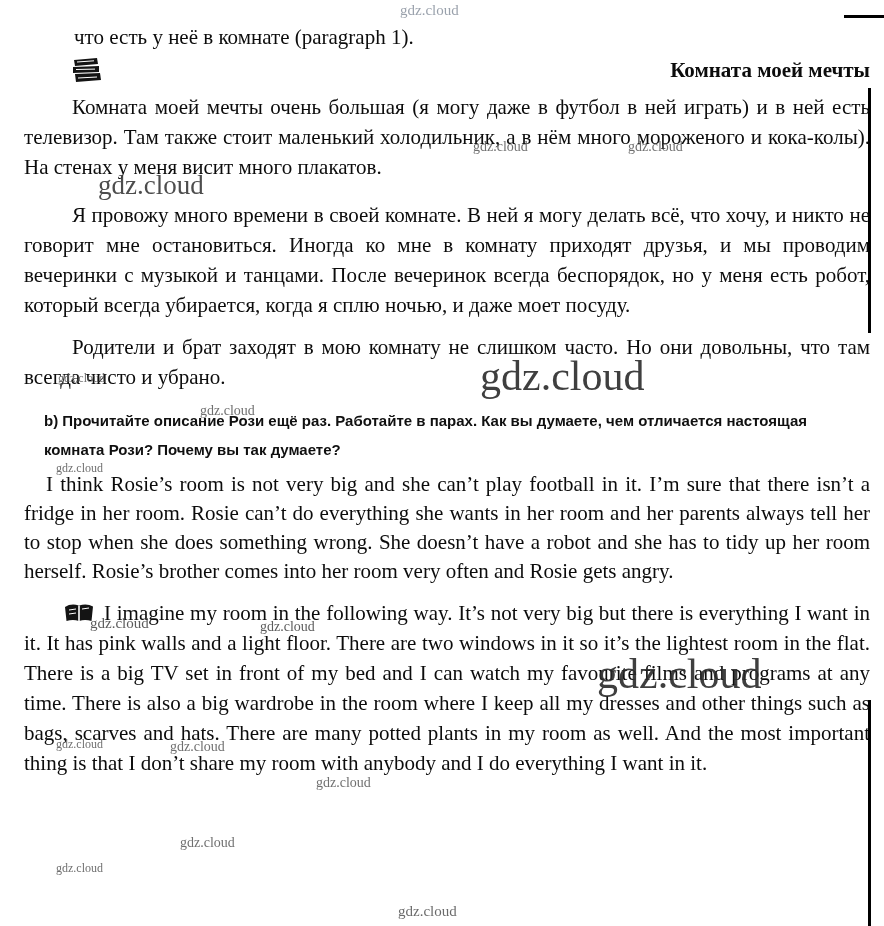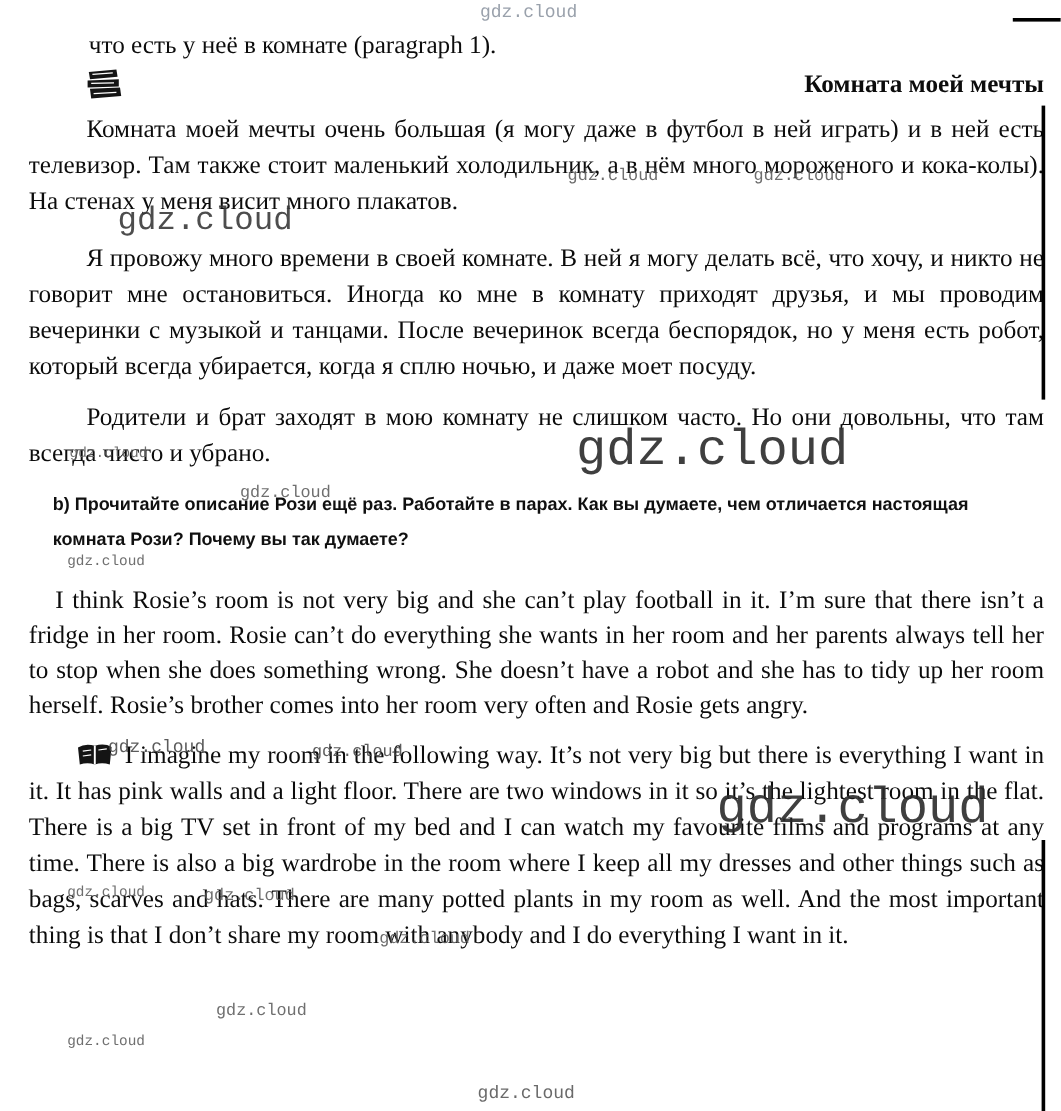--- a/index.html
+++ b/index.html
@@ -31,28 +31,28 @@
     font-family: "Liberation Sans", sans-serif;
     font-weight: bold;
     font-size: 15px;
     line-height: 29px;
     color: #101010;
     text-align: left;
   }
   .task-b { margin: 14px 0 0 20px; }
   .task-4a { margin: 14px 0 0 4px; padding-left: 40px; text-indent: -40px; }
 
-  .answer-b { margin-top: 22px; text-indent: 22px; line-height: 29px; }
+  .answer-b { margin-top: 6px; text-indent: 22px; line-height: 29px; }
   .answer-4a { margin-top: 12px; line-height: 30px; }
   .write-icon { display: inline-block; width: 30px; height: 22px; margin: 0 10px 0 40px; vertical-align: -4px; }
 
   
   .wm {
     position: absolute;
-    font-family: Liberation Mono, monospace;
+    font-family: Liberation Serif, serif;
     white-space: nowrap;
     opacity: 0.9;
     pointer-events: none;
   }
 
   
   .scan-line { position: absolute; background: #000; }
   .scan-line-top-right { right: 0; top: 15px; width: 40px; height: 3px; }
   .scan-line-right-1 { right: 13px; top: 88px; width: 3px; height: 245px; }
   .scan-line-right-2 { right: 13px; top: 700px; width: 3px; height: 226px; }

